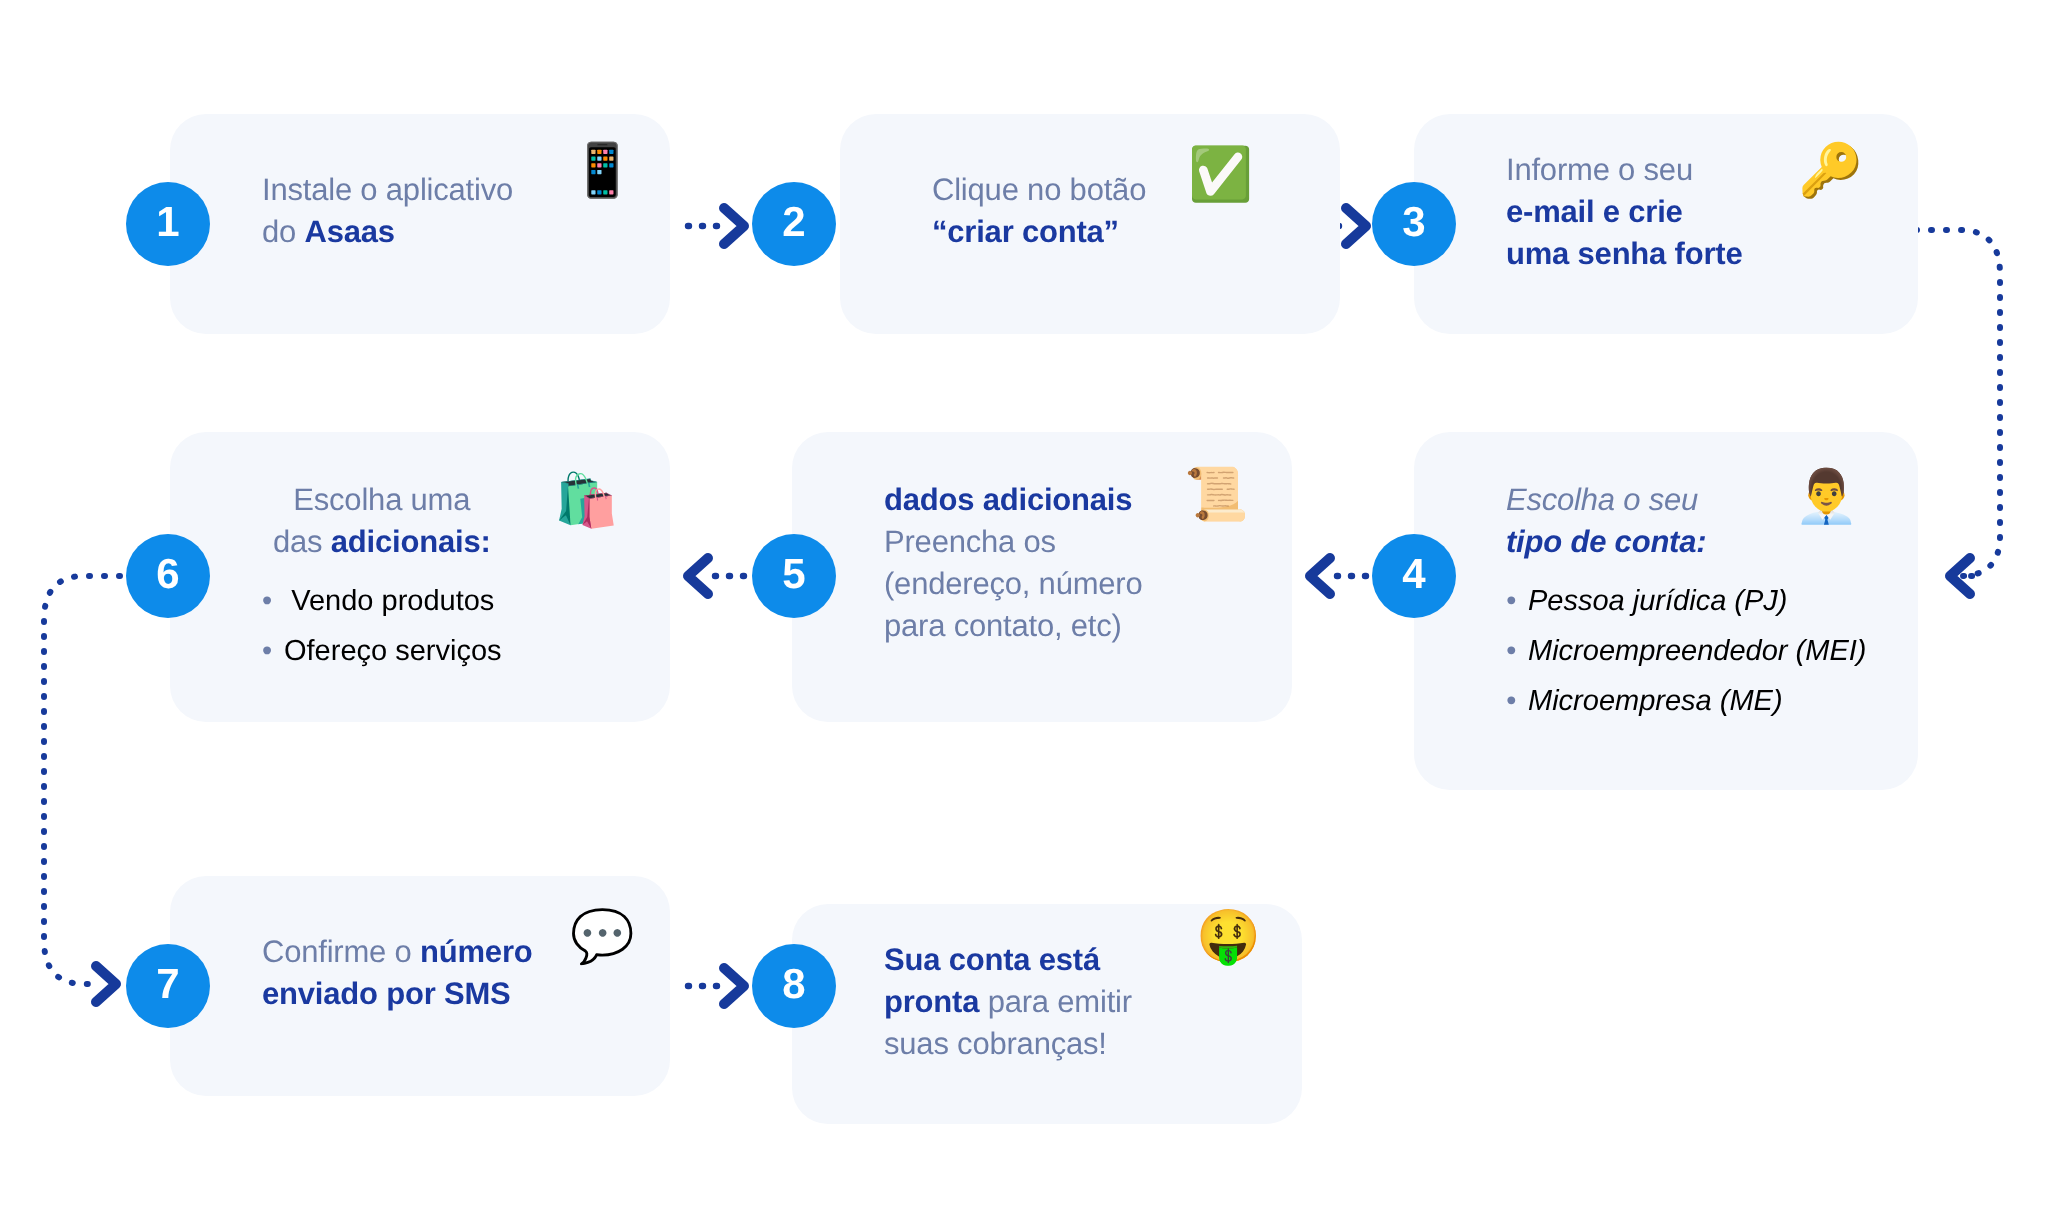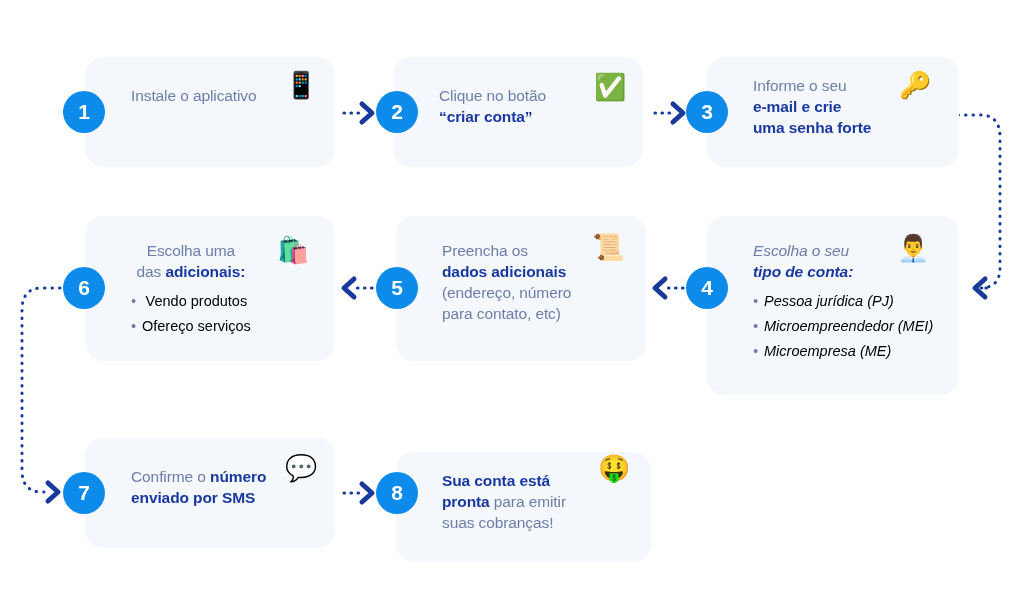--- a/index.html
+++ b/index.html
@@ -154,27 +154,28 @@
     <g>
       <path d="M 344 493 L 362 493" fill="none" stroke="#173a9b" stroke-width="3.2" stroke-linecap="round" stroke-dasharray="0.5 6.5"></path>
       <path d="M 362 484 L 372 493 L 362 502" fill="none" stroke="#173a9b" stroke-width="5" stroke-linecap="round" stroke-linejoin="round"></path>
     </g>
   </svg>
 
   <div class="card" style="left:85px; top:57px; width:250px; height:110px;">
     <div class="card-inner">
       <div class="card-text" style="padding-top:28px;">
         <div class="line">Instale o aplicativo</div>
+        <div class="line"><span>do </span><b>Asaas</b></div>
       </div>
     </div>
   </div>
   <div class="emoji" style="left:285px; top:72px;">📱</div>
   <div class="num" style="left:63px; top:91px;">1</div>
 
-  <div class="card" style="left:393px; top:57px; width:250px; height:110px;">
+  <div class="card" style="left:420px; top:57px; width:250px; height:110px;">
     <div class="card-inner">
       <div class="card-text" style="padding-top:28px;">
         <div class="line">Clique no botão</div>
         <div class="line strong">“criar conta”</div>
       </div>
     </div>
   </div>
   <div class="emoji" style="left:594px; top:74px;">✅</div>
   <div class="num" style="left:376px; top:91px;">2</div>
 
@@ -202,22 +203,22 @@
         </div>
       </div>
     </div>
   </div>
   <div class="emoji" style="left:897px; top:235px;">👨‍💼</div>
   <div class="num" style="left:686px; top:267px;">4</div>
 
   <div class="card" style="left:396px; top:216px; width:250px; height:145px;">
     <div class="card-inner">
       <div class="card-text" style="padding-top:24px;">
+        <div class="line strong">dados adicionais</div>
         <div class="line">Preencha os</div>
-        <div class="line strong">dados adicionais</div>
         <div class="line">(endereço, número</div>
         <div class="line">para contato, etc)</div>
       </div>
     </div>
   </div>
   <div class="emoji" style="left:592px; top:234px;">📜</div>
   <div class="num" style="left:376px; top:267px;">5</div>
 
   <div class="card" style="left:85px; top:216px; width:250px; height:145px;">
     <div class="card-inner">

